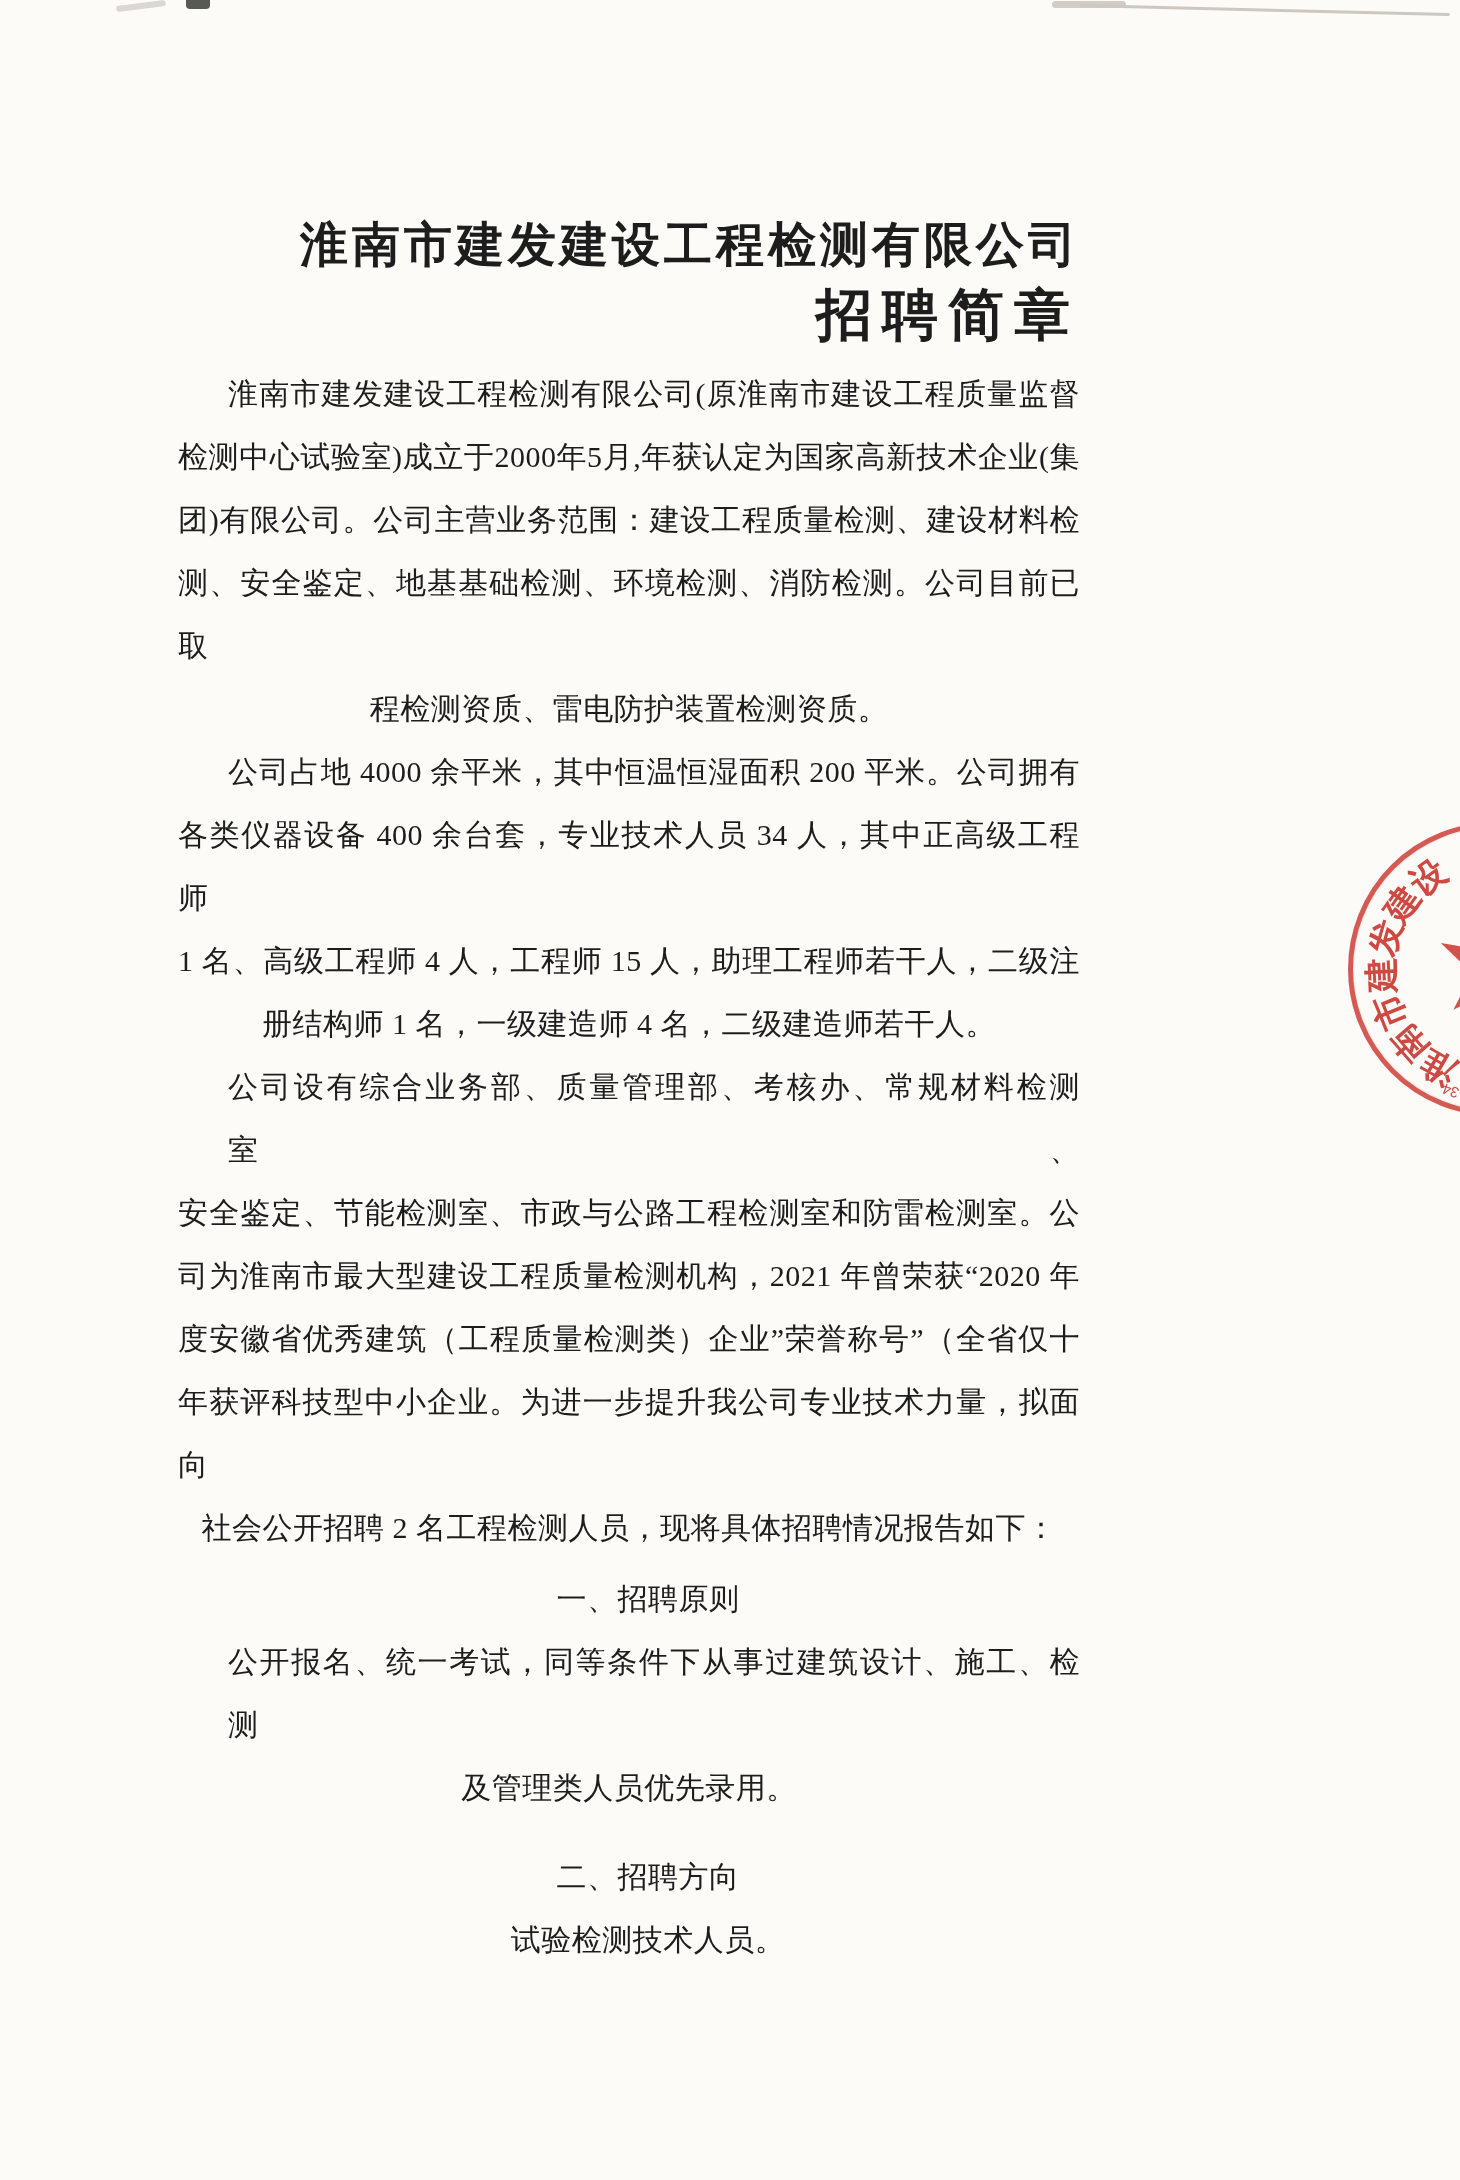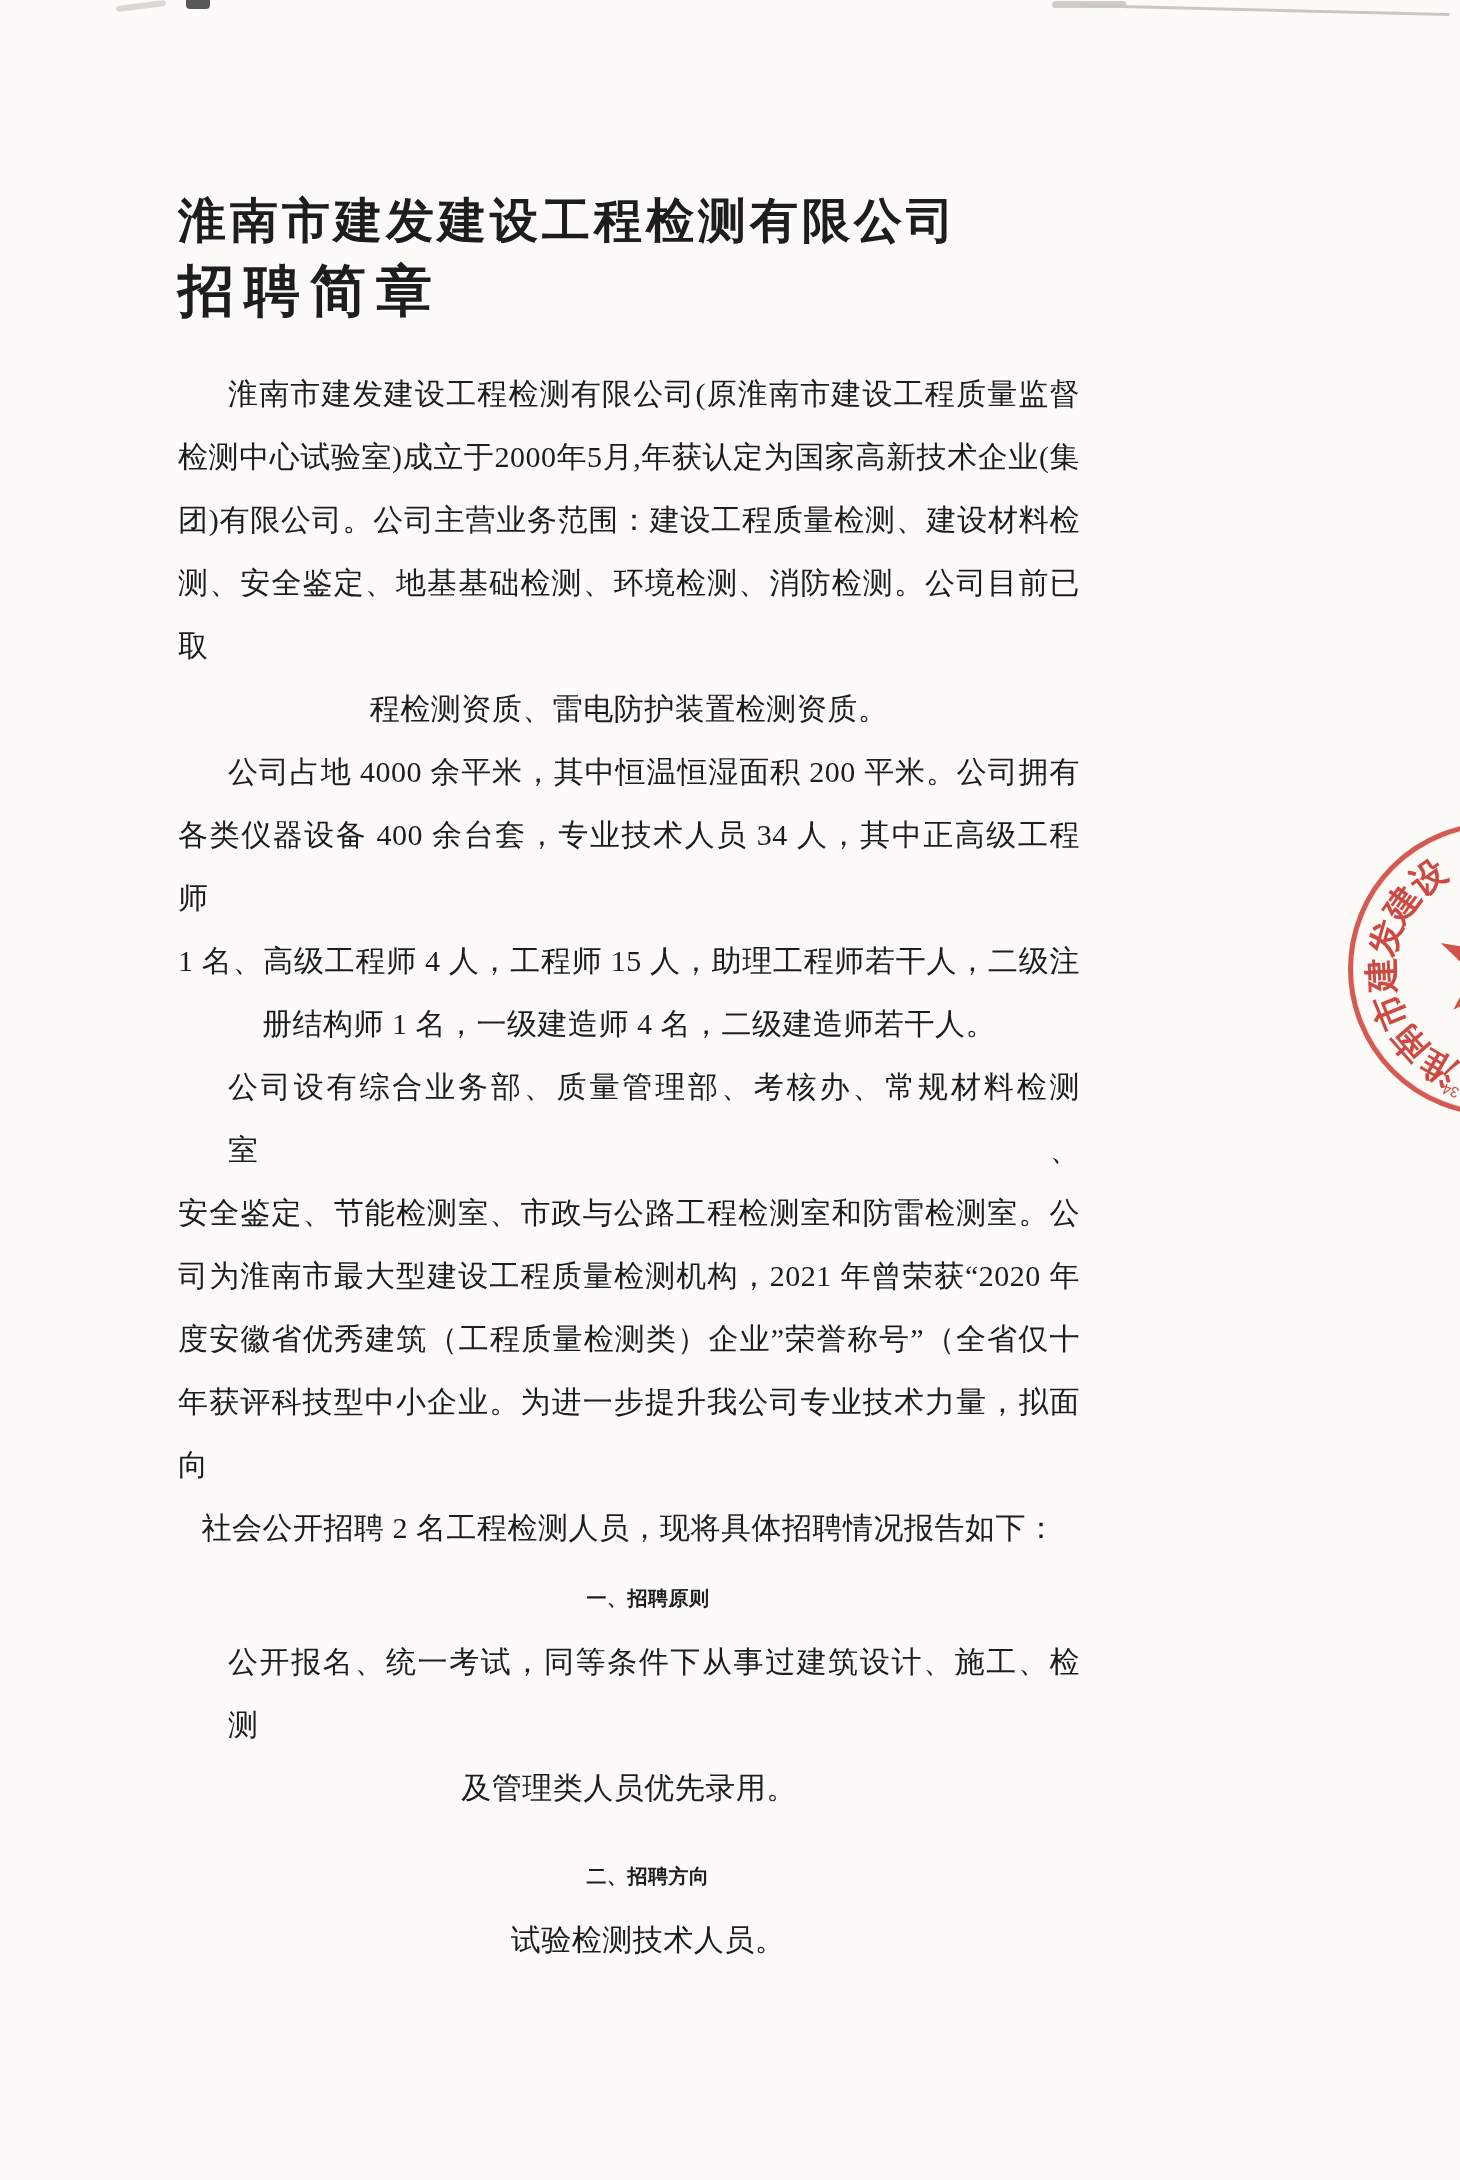--- a/index.html
+++ b/index.html
@@ -7,31 +7,31 @@
     position:relative;
     width:1460px; height:2180px;
     margin:0 auto;
     background:#fcfbf8;
     overflow:hidden;
     font-family:"Liberation Serif","DejaVu Serif",serif;
     color:#1d1d1d;
   }
   
   .titles {
-    position:absolute; left:178px; top:188px; width:902px;
-    text-align:left; font-weight:bold;
+    position:absolute; left:178px; top:212px; width:902px;
+    text-align:right; font-weight:bold;
   }
   .t1 { font-size:48px; letter-spacing:4px; line-height:66px; }
   .t2 { font-size:56px; letter-spacing:10px; line-height:66px; margin-top:4px; }
 
   
   .body-text { position:absolute; left:178px; top:362px; width:902px; font-size:30px; }
   .line { line-height:63px; min-height:63px; letter-spacing:0.5px;text-align:center; }
   .line.j { text-align:justify; text-align-last:justify; text-justify:inter-character; }
-  .line.h { font-family:"Liberation Sans","DejaVu Sans",sans-serif; font-weight:bold; font-size:20px; }
+  .line.h { font-family:"Liberation Sans","DejaVu Sans",sans-serif; font-weight:normal; font-size:30px; }
   .ind-para { padding-left:50px; }
   .ind-item { padding-left:38px; }
 
   
   .seal { position:absolute; left:1348px; top:822px; width:294px; height:294px; pointer-events:none; }
   .seal-ring {
     position:absolute; inset:0;
     border:5px solid rgba(203,55,46,0.82);
     border-radius:50%;
     box-shadow:0 0 2px rgba(203,55,46,0.35) inset;

